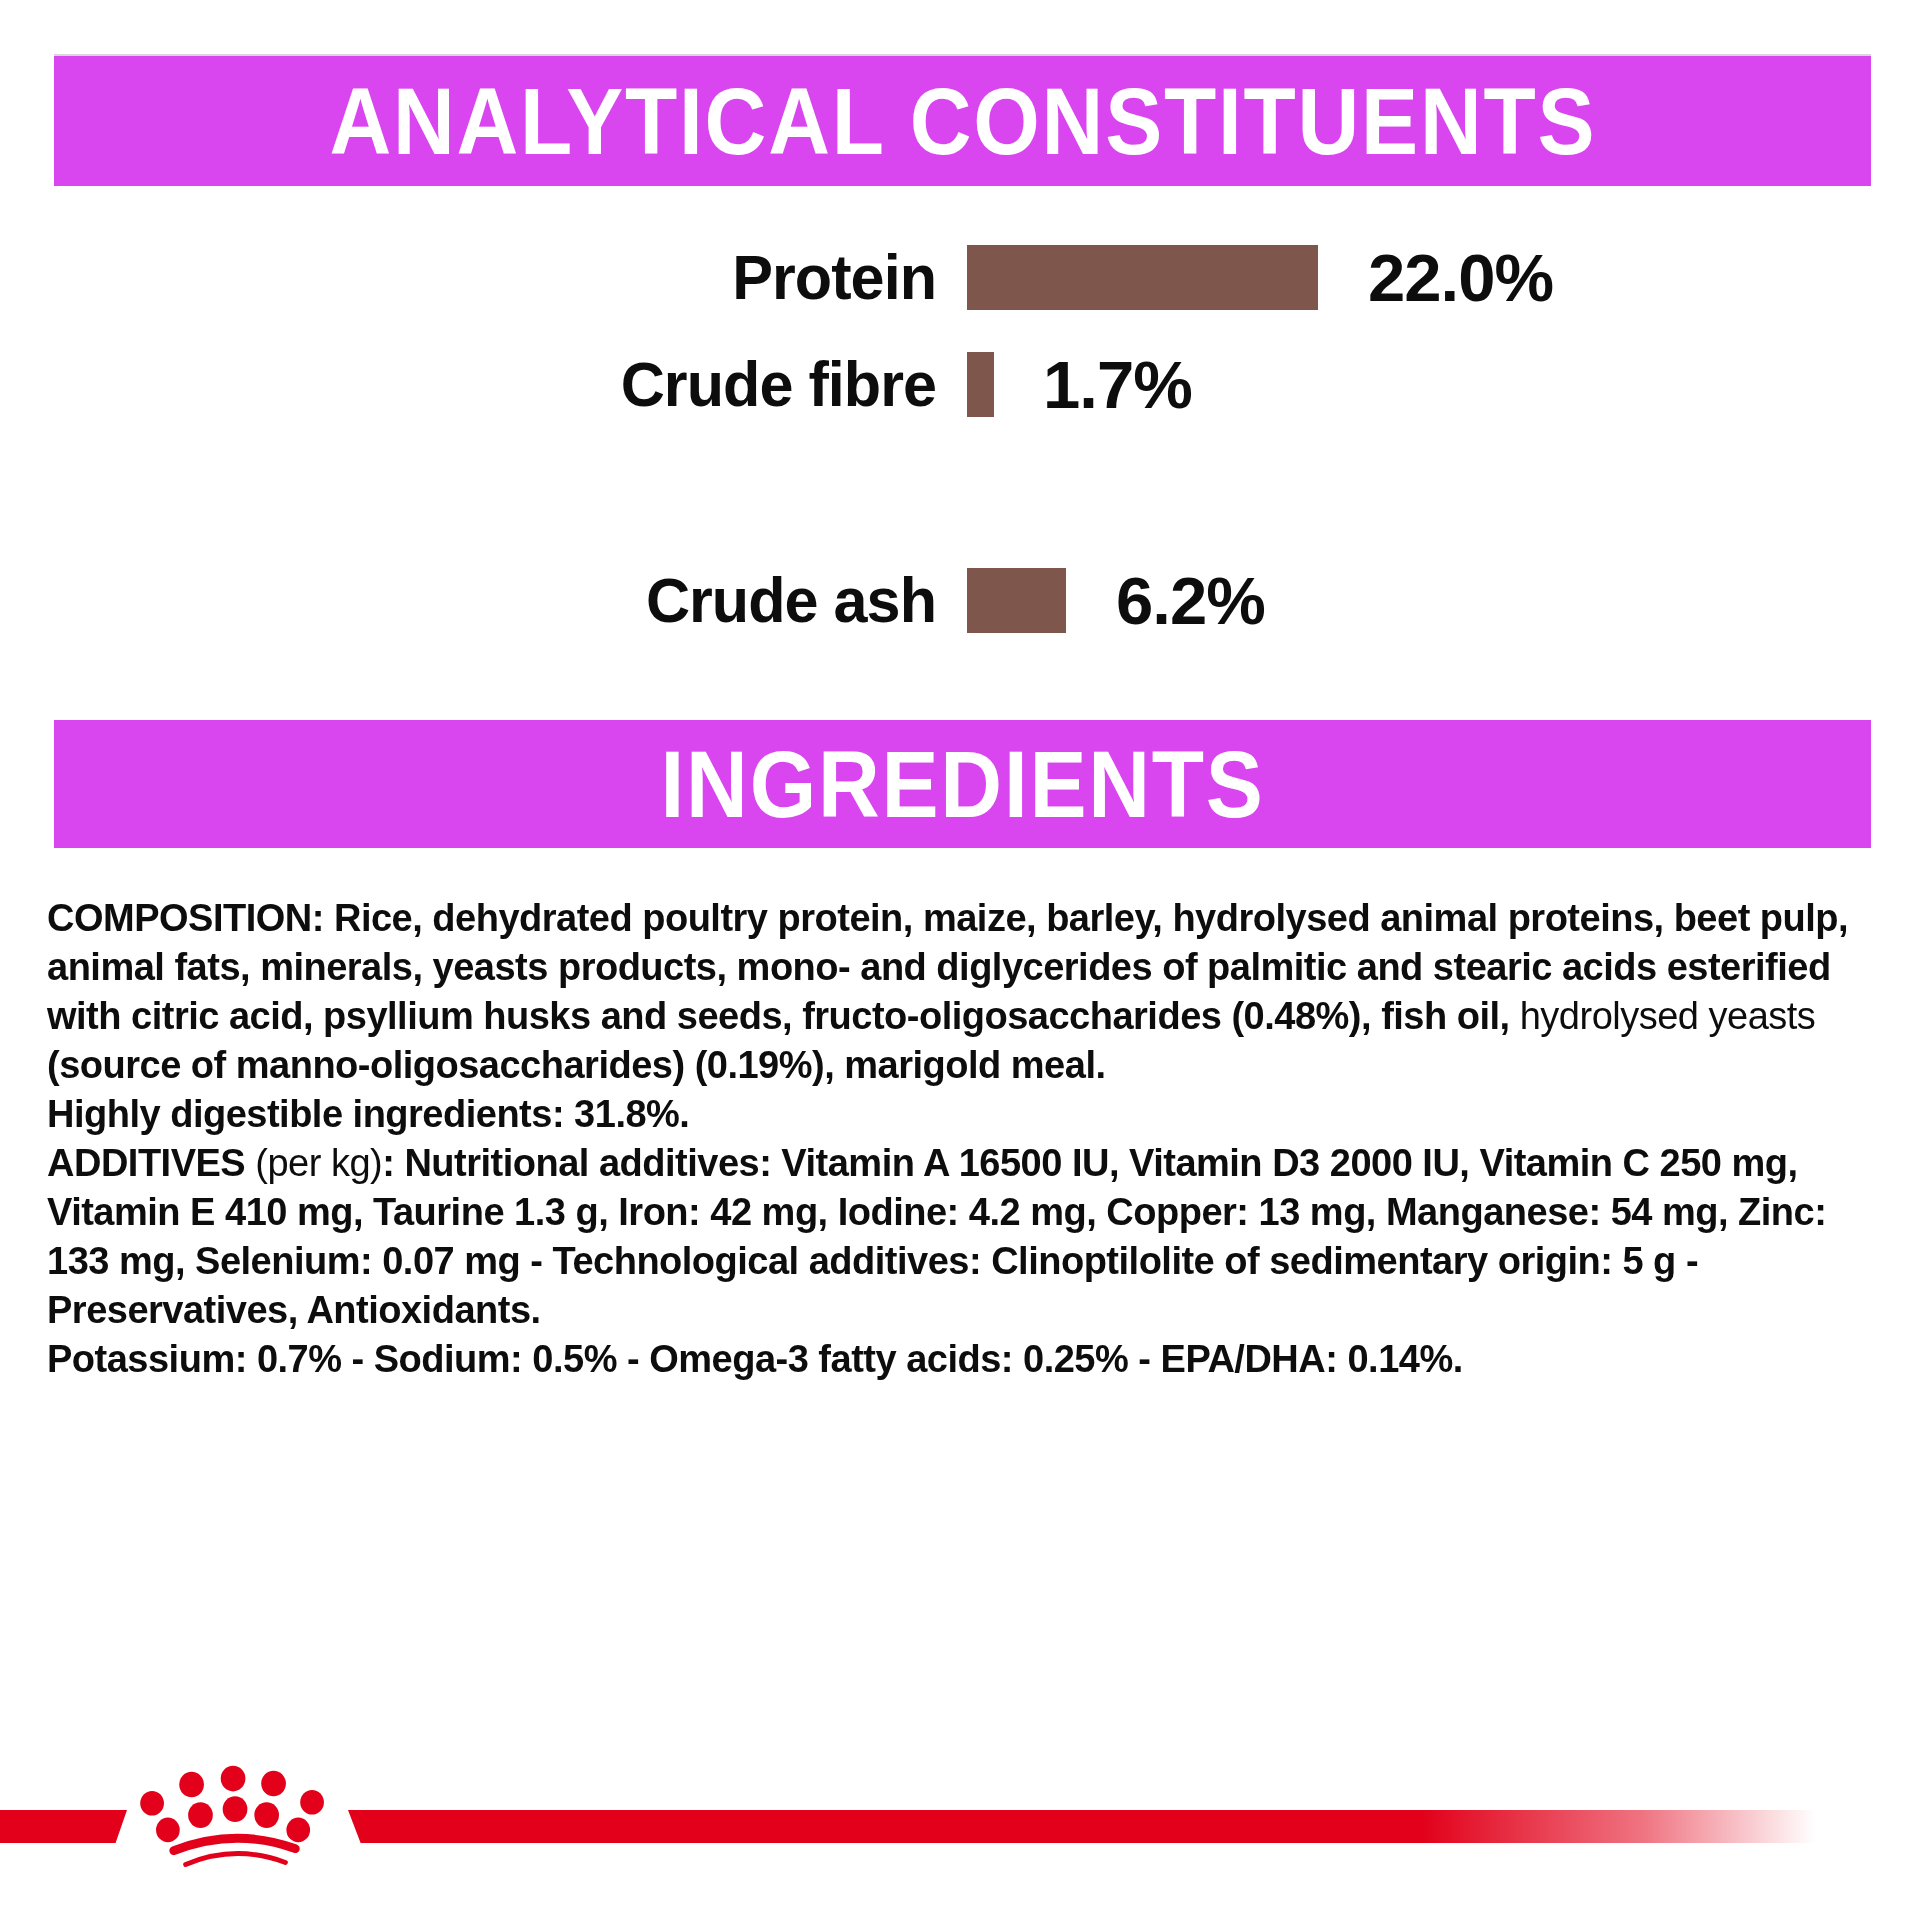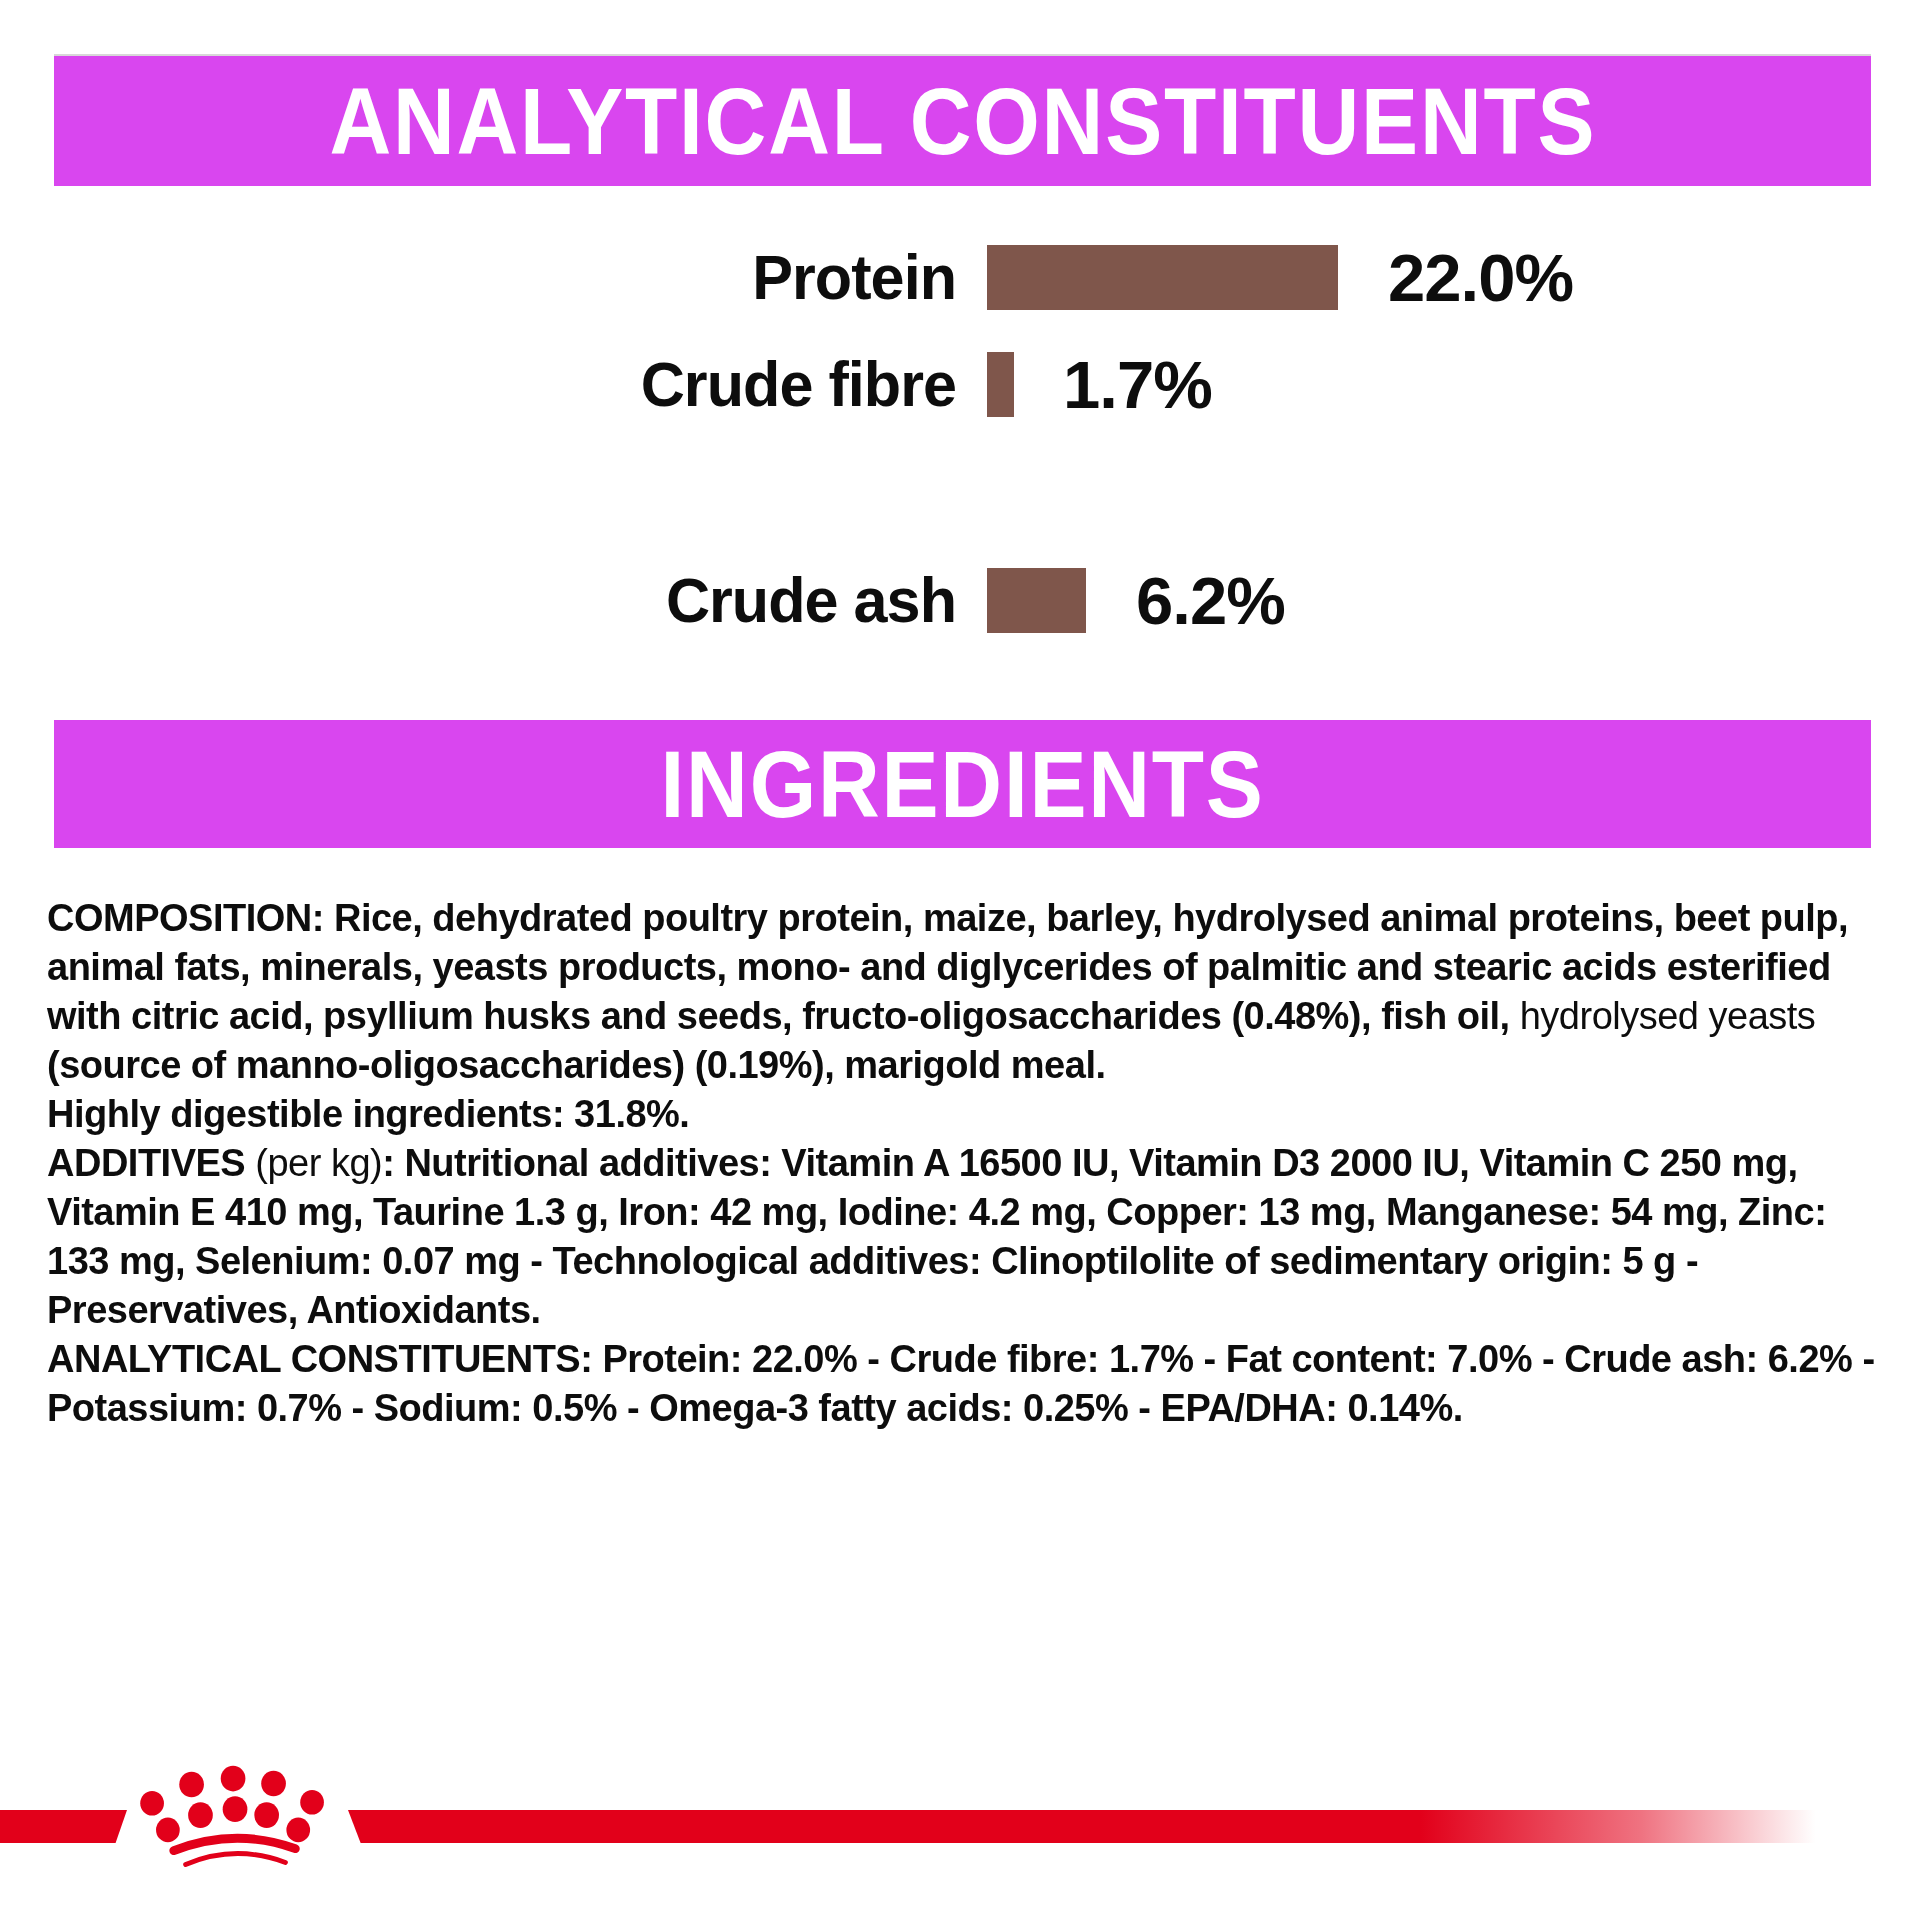--- a/index.html
+++ b/index.html
@@ -5,21 +5,21 @@
   html,body{margin:0;padding:0;background:#ffffff;}
   #page{position:relative;width:1927px;height:1927px;background:#ffffff;overflow:hidden;
         font-family:"Liberation Sans",sans-serif;color:#0d0d0d;}
   .banner{position:absolute;left:54px;width:1817px;background:#d946ef;
           display:flex;align-items:center;justify-content:center;}
   .banner-title{color:#ffffff;font-weight:bold;font-size:95px;letter-spacing:2px;
                 transform:scaleX(0.90);transform-origin:center;white-space:nowrap;}
   #banner-analytical{top:54px;height:130px;border-top:2px solid #d8d8d8;}
   #banner-ingredients{top:720px;height:128px;}
   
-  #chart{position:absolute;left:0;top:0;width:1602px;height:693px;margin-left:20px;}
+  #chart{position:absolute;left:0;top:0;width:1602px;height:693px;}
   .crow{position:absolute;left:0;width:1927px;height:65px;}
   .clabel{position:absolute;left:0;top:0;width:936px;height:65px;line-height:65px;
           text-align:right;font-weight:bold;font-size:63px;letter-spacing:-1px;
           transform:scaleX(0.97);transform-origin:right center;white-space:nowrap;}
   .cbar{position:absolute;top:0;height:65px;background:#7F564B;}
   .cval{position:absolute;top:0;height:65px;line-height:65px;font-weight:bold;
         font-size:67px;letter-spacing:-1px;white-space:nowrap;}
   
   #ingredients-text{position:absolute;left:47px;top:894px;width:1841px;}
   .ing-line{height:49px;line-height:49px;font-size:38px;font-weight:bold;
@@ -68,21 +68,20 @@
   <div id="ingredients-text">
       <div class="ing-line"><span>COMPOSITION: Rice, dehydrated poultry protein, maize, barley, hydrolysed animal proteins, beet pulp,</span></div>
       <div class="ing-line"><span>animal fats, minerals, yeasts products, mono- and diglycerides of palmitic and stearic acids esterified</span></div>
       <div class="ing-line"><span>with citric acid, psyllium husks and seeds, fructo-oligosaccharides (0.48%), fish oil, </span><span class="seg-normal">hydrolysed yeasts</span></div>
       <div class="ing-line"><span>(source of manno-oligosaccharides) (0.19%), marigold meal.</span></div>
       <div class="ing-line"><span>Highly digestible ingredients: 31.8%.</span></div>
       <div class="ing-line"><span>ADDITIVES </span><span class="seg-normal">(per kg)</span><span>: Nutritional additives: Vitamin A 16500 IU, Vitamin D3 2000 IU, Vitamin C 250 mg,</span></div>
       <div class="ing-line"><span>Vitamin E 410 mg, Taurine 1.3 g, Iron: 42 mg, Iodine: 4.2 mg, Copper: 13 mg, Manganese: 54 mg, Zinc:</span></div>
       <div class="ing-line"><span>133 mg, Selenium: 0.07 mg - Technological additives: Clinoptilolite of sedimentary origin: 5 g -</span></div>
       <div class="ing-line"><span>Preservatives, Antioxidants.</span></div>
-      <div class="ing-line"><span>ANALYTICAL CONSTITUENTS: Protein: 22.0% - Crude fibre: 1.7% - Fat content: 7.0% - Crude ash: 6.2% -</span></div>
       <div class="ing-line"><span>Potassium: 0.7% - Sodium: 0.5% - Omega-3 fatty acids: 0.25% - EPA/DHA: 0.14%.</span></div>
     </div>
 
   <div id="red-band-left" class="red-band"></div>
   <div id="red-band-right" class="red-band"></div>
 
   <svg id="crown" viewBox="0 0 240 160">
     <g fill="#E2001A">
       <ellipse cx="73" cy="43" rx="12.5" ry="13"></ellipse>
       <ellipse cx="115" cy="37" rx="12.5" ry="13"></ellipse>

